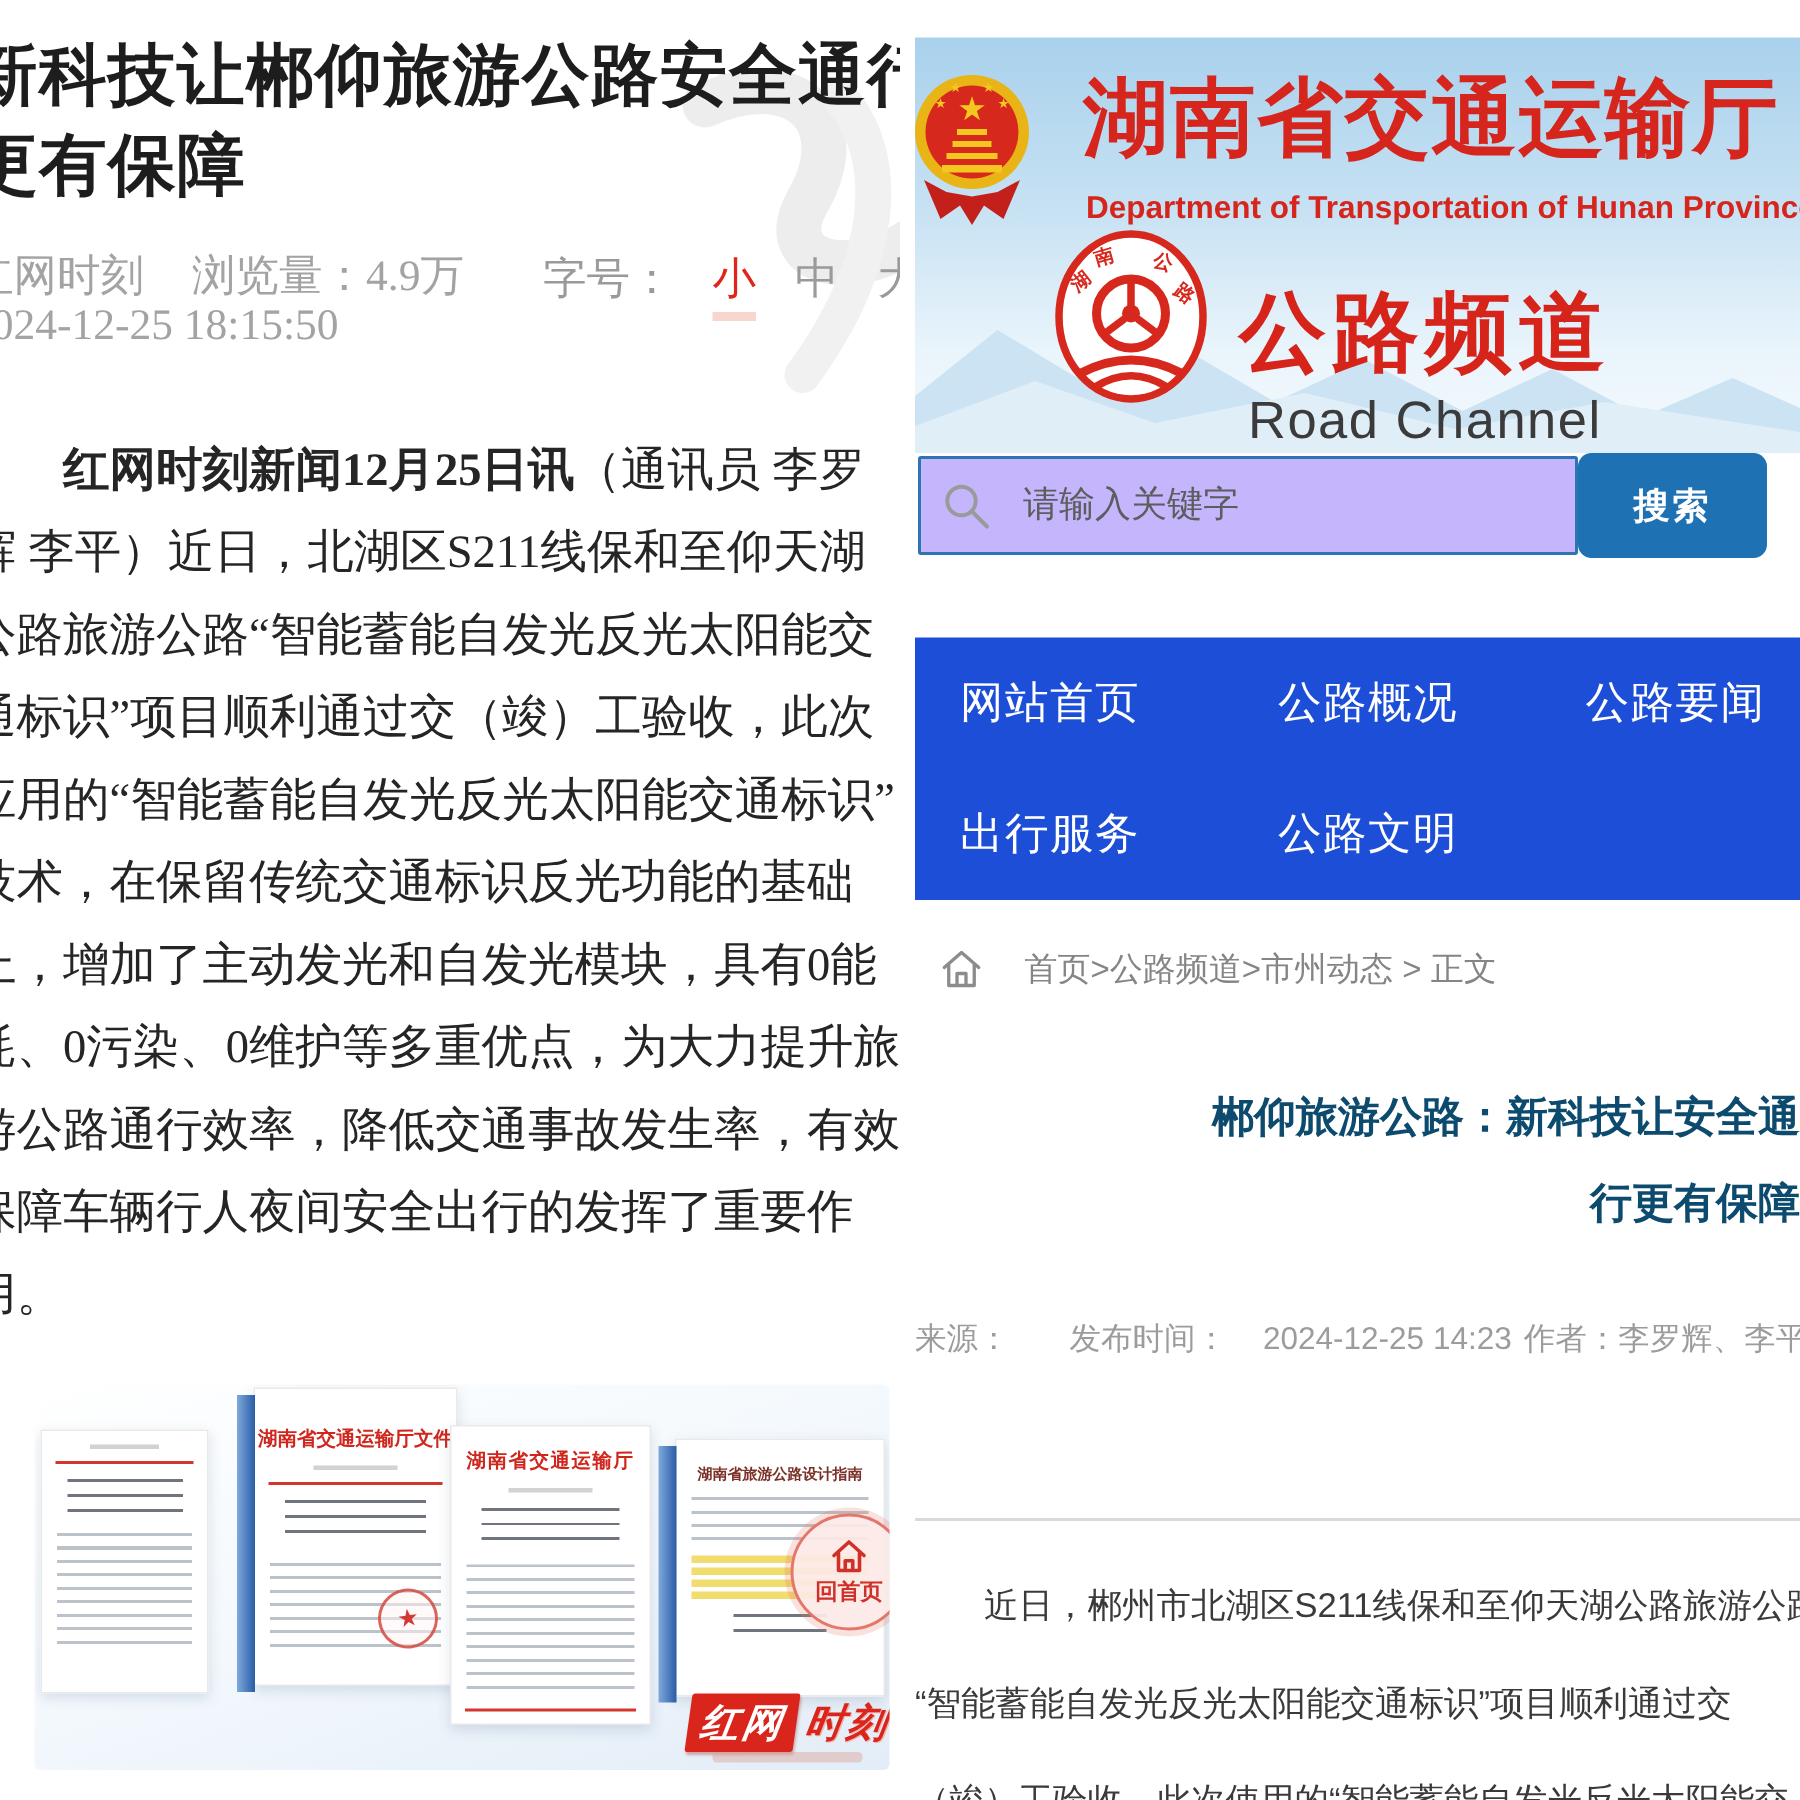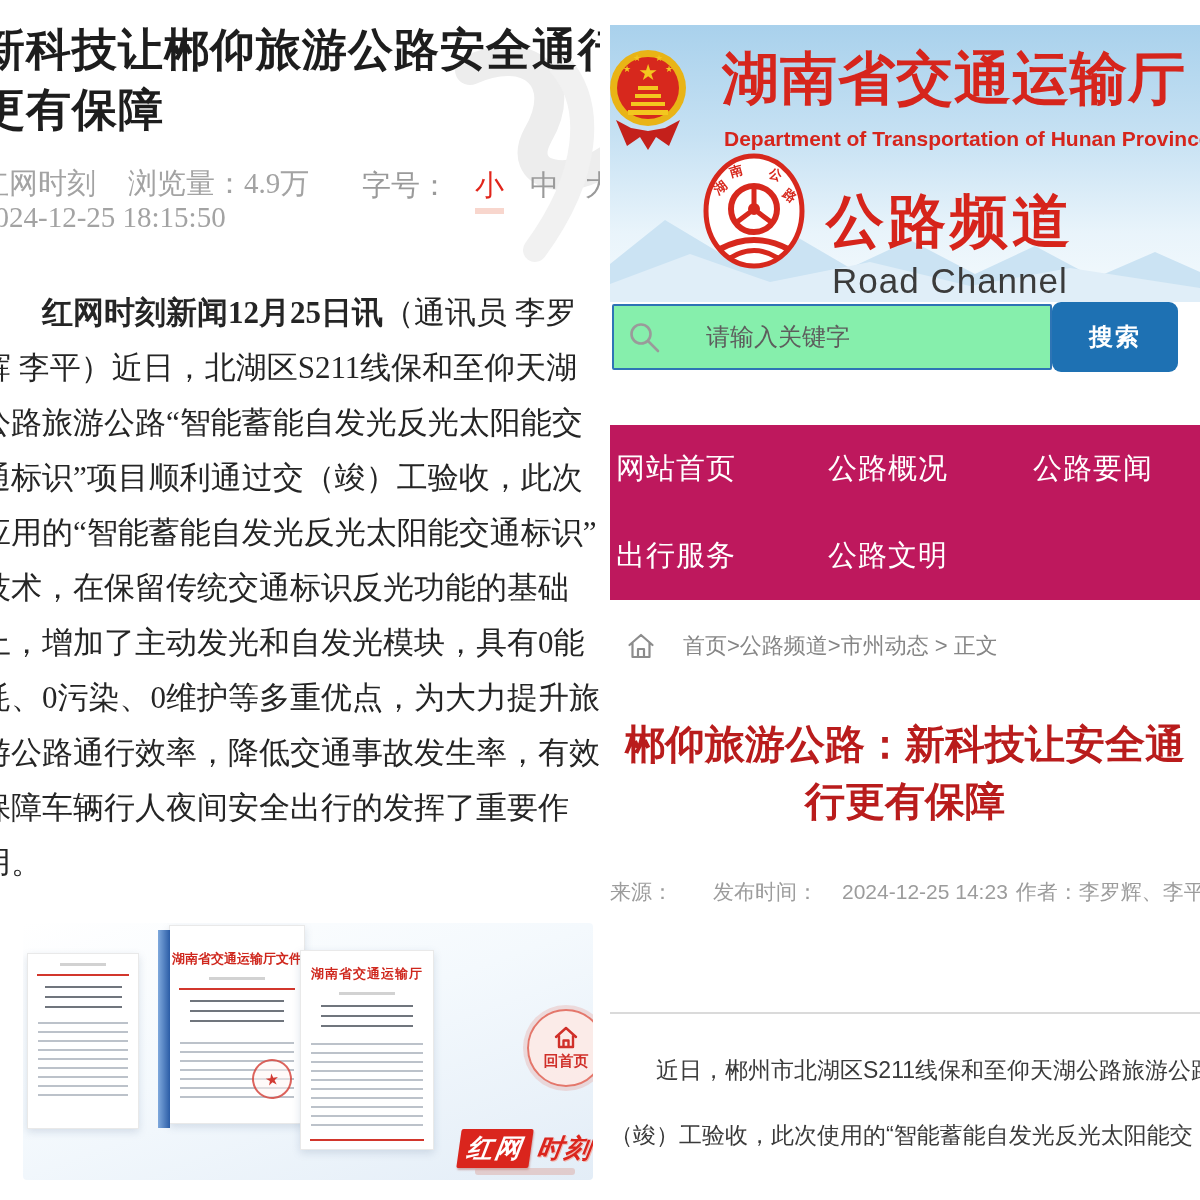--- a/index.html
+++ b/index.html
@@ -83,39 +83,39 @@
   .org-en { position:absolute; left:114px; top:102px; font-size:21px; font-weight:700;
             color:#d6251c; white-space:nowrap; }
   .chan-logo { position:absolute; left:92px; top:128px; }
   .chan-cn { position:absolute; left:216px; top:158px; font-size:58px; font-weight:700;
              color:#d6241b; letter-spacing:4px; white-space:nowrap; }
   .chan-en { position:absolute; left:222px; top:236px; font-size:35px; font-weight:500;
              color:#3b3b3b; letter-spacing:1px; white-space:nowrap; }
 
   .r-search { position:absolute; left:2px; top:302px; width:586px; height:72px; }
   .search-input { position:absolute; left:0; top:2px; width:440px; height:66px;
-                  border:2px solid #2e74b5; border-radius:2px; padding:0 10px 0 92px;
-                  font-size:24px; color:#444; background:#86efac; outline:none;
+                  border:2px solid #2e74b5; border-radius:2px; padding:0 10px 0 68px;
+                  font-size:24px; color:#444; background:#c4b5fd; outline:none;
                   font-family:"Liberation Sans", sans-serif; }
   .search-input::placeholder { color:#5d5d5d; }
   .mag { position:absolute; left:16px; top:19px; pointer-events:none; }
   .search-btn { position:absolute; left:440px; top:0; width:126px; height:70px;
                 background:#1e71b3; border:none; border-radius:9px; color:#fff;
                 font-size:24px; font-weight:700; letter-spacing:2px; cursor:pointer;
                 font-family:"Liberation Sans", sans-serif; }
 
-  .r-nav { position:absolute; left:0; top:425px; width:590px; height:175px; background:#be185d;
+  .r-nav { position:absolute; left:0; top:425px; width:590px; height:175px; background:#1d4ed8;
            display:grid; grid-template-columns:212px 205px 155px; grid-auto-rows:87px;
-           padding-left:6px; align-items:center; }
+           padding-left:30px; align-items:center; }
   .rnav-item { color:#fff; font-size:29px; text-decoration:none; letter-spacing:1px; cursor:pointer; }
 
   .r-crumb { position:absolute; left:16px; top:631px; display:flex; align-items:center; gap:27px;
              color:#858585; font-size:22px; cursor:pointer; }
-  .r-title { position:absolute; left:0; top:716px; width:590px; text-align:center;
-             font-size:40px; line-height:57px; font-weight:700; color:#b91c1c; }
+  .r-title { position:absolute; left:0; top:716px; width:590px; text-align:right;
+             font-size:28px; line-height:57px; font-weight:700; color:#0c4a6e; }
   .r-meta { position:absolute; left:0; top:878px; width:590px; text-align:center;
             color:#9c9c9c; font-size:21px; white-space:nowrap; }
   .r-meta .gap { margin-right:40px; }
   .r-meta .t { margin-right:8px;margin-left:24px; }
   .r-font { position:absolute; left:0; top:942px; width:590px; text-align:center;
             color:#8f8f8f; font-size:24px; }
   .r-font .opt { margin:0 7px; cursor:pointer; }
   .r-font .opt-small { color:#2e72b8; }
   .r-divider { position:absolute; left:0; top:1012px; width:590px; border-top:2px solid #dadada; }
   .r-body { position:absolute; left:0; top:1038px; width:590px; height:162px; overflow:hidden;
@@ -183,20 +183,29 @@
         <div class="doc-lines" style="height:56px"></div>
         <div class="seal">★</div>
       </div>
       <div class="doc doc3">
         <div class="doc-title">湖南省交通运输厅</div>
         <div class="doc-no"></div>
         <div class="doc-head" style="height:26px"></div>
         <div class="doc-lines" style="height:88px"></div>
         <div class="doc-rule"></div>
       </div>
+      <div class="doc doc4 spine-l">
+        <div class="doc-title">湖南省旅游公路设计指南</div>
+        <div class="doc-lines" style="height:36px;margin-top:8px"></div>
+        <div class="hl"></div>
+        <div class="hl"></div>
+        <div class="hl"></div>
+        <div class="hl" style="width:60%"></div>
+        <div class="doc-head" style="height:18px;width:45%;margin-top:10px"></div>
+      </div>
 
       <div class="home-circle">
         <svg width="28" height="26" viewBox="0 0 28 26">
           <path d="M4 12 L14 3 L24 12 M7 10.5 V22 H21 V10.5 M11.5 22 V15.5 H16.5 V22" stroke="#d0302a" stroke-width="2.4" fill="none" stroke-linejoin="round" stroke-linecap="round"></path>
         </svg>
         <div class="hc-label">回首页</div>
       </div>
 
       <div class="brand">
         <span class="brand-red">红网</span>
@@ -282,16 +291,17 @@
     <div class="r-meta">
       <span class="gap">来源：</span><span>发布时间：</span><span class="t">2024-12-25 14:23</span><span>作者：</span><span>李罗辉、李平</span>
     </div>
 
 
     <div class="r-divider"></div>
 
     <div class="r-body">
 
     <div class="rline">　　近日，郴州市北湖区S211线保和至仰天湖公路旅游公路</div>
+        <div class="rline">“智能蓄能自发光反光太阳能交通标识”项目顺利通过交</div>
         <div class="rline">（竣）工验收，此次使用的“智能蓄能自发光反光太阳能交</div>
       </div>
   </section>
 </div>
 
 </body></html>

